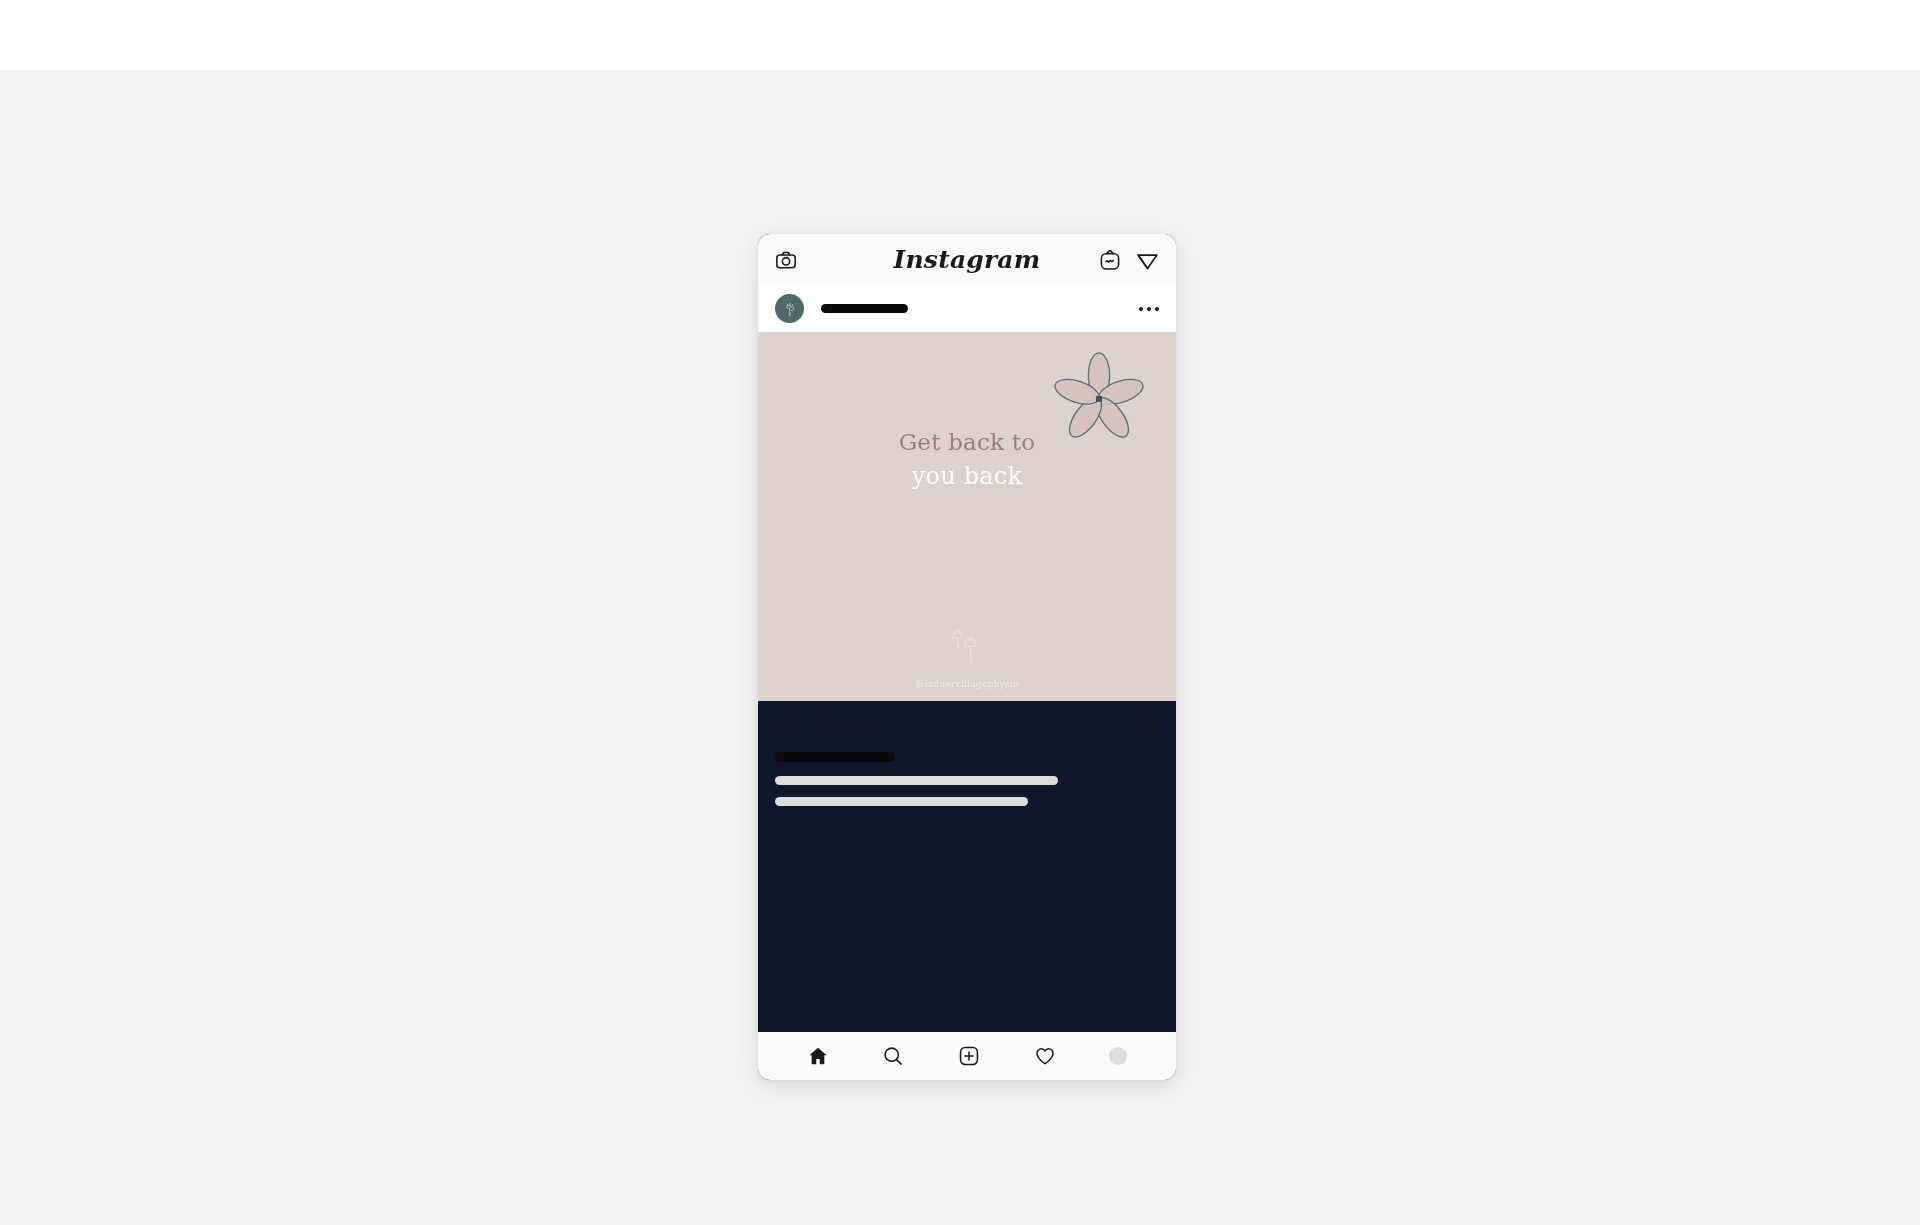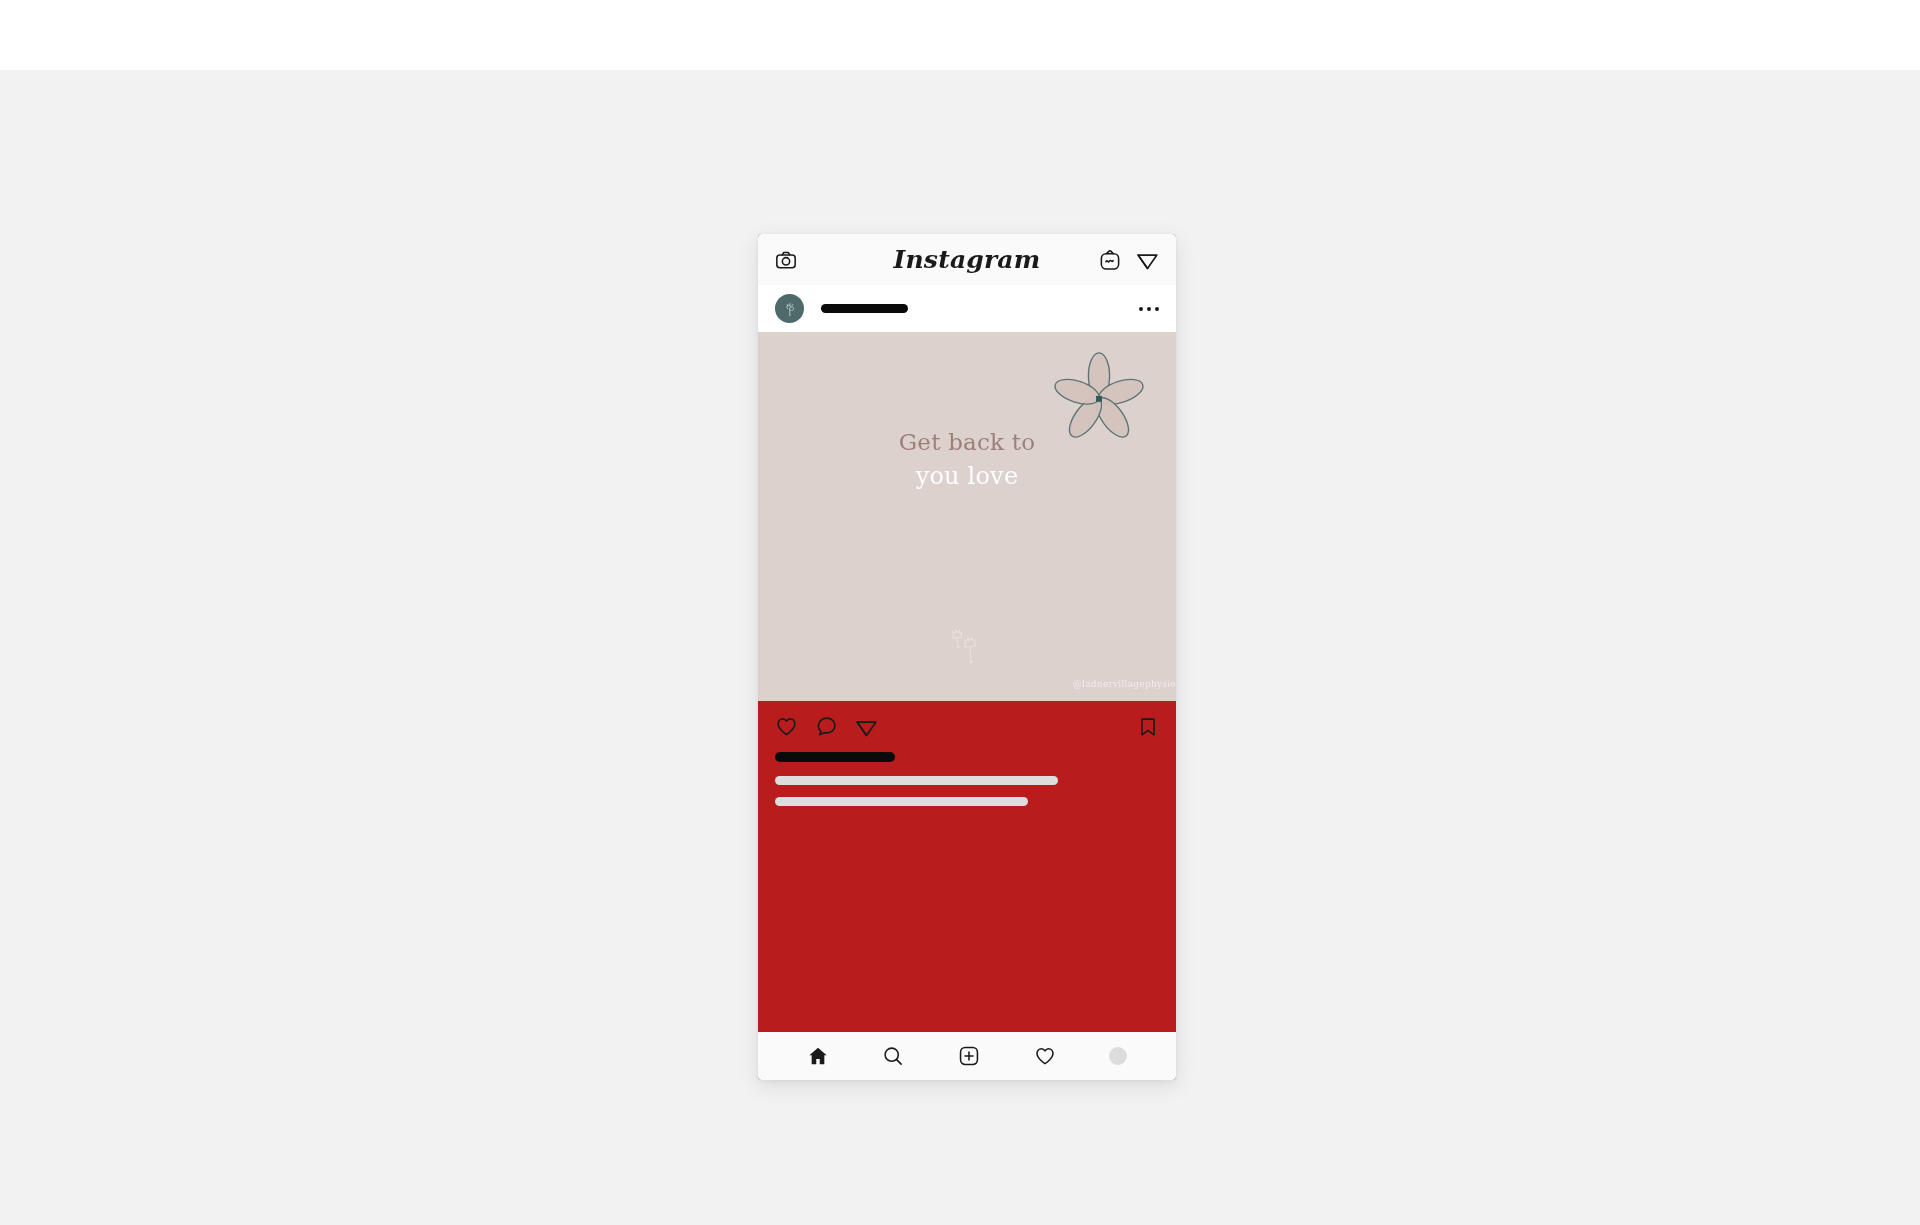--- a/index.html
+++ b/index.html
@@ -32,22 +32,22 @@
     background: #f2f2f2;
   }
 
   
   .phone-frame {
     position: absolute;
     left: 758px;
     top: 234px;
     width: 418px;
     height: 846px;
-    background: #b91c1c;
-    border-radius: 4px;
+    background: #0f172a;
+    border-radius: 12px;
     box-shadow: 0 6px 22px rgba(0,0,0,0.10), 0 1px 4px rgba(0,0,0,0.06);
     overflow: hidden;
     display: flex;
     flex-direction: column;
   }
 
   
   .app-bar {
     height: 51px;
     background: #fafafa;
@@ -170,21 +170,21 @@
     top: 19px;
     width: 92px;
     height: 92px;
   }
 
   .watermark-block {
     position: absolute;
     left: 0;
     right: 0;
     bottom: 12px;
-    text-align: right;
+    text-align: center;
   }
 
   .dandelion-art {
     width: 50px;
     height: 48px;
     margin: 0 auto 4px;
     display: block;
   }
 
   .watermark-handle {
@@ -322,21 +322,21 @@
               <ellipse cx="0" cy="-25" rx="11.5" ry="25" transform="rotate(216)"></ellipse>
               <ellipse cx="0" cy="-25" rx="11.5" ry="25" transform="rotate(288)"></ellipse>
             </g>
             <rect x="-3.2" y="-3.2" width="6.4" height="6.4" fill="#33585a"></rect>
           </g>
         </svg>
       </div>
 
       <div class="quote-block">
         <div class="quote-line-1">Get back to</div>
-        <div class="quote-line-3">you love</div>
+        <div class="quote-line-3">you back</div>
       </div>
 
       <div class="watermark-block">
         <svg class="dandelion-art" viewBox="0 0 60 58" fill="none" stroke="#f0e7e3" stroke-width="0.85" stroke-linecap="round">
           <g>
             <path d="M13 13.5c-1.0-4.4 1.4-7.8 5.0-8.0 3.6-0.2 6.2 3.1 5.4 7.2"></path>
             <path d="M13.2 13.6l10.2-0.9"></path>
             <path d="M14.6 9.5L12.4 5.6M16.8 7.6l-0.6-4.3M19.6 7.0l1.3-4.1M22.1 8.6l3.0-3.2"></path>
             <path d="M18.4 13.2l0.8 10.1"></path>
             <circle cx="19.3" cy="24.0" r="1.0"></circle>

